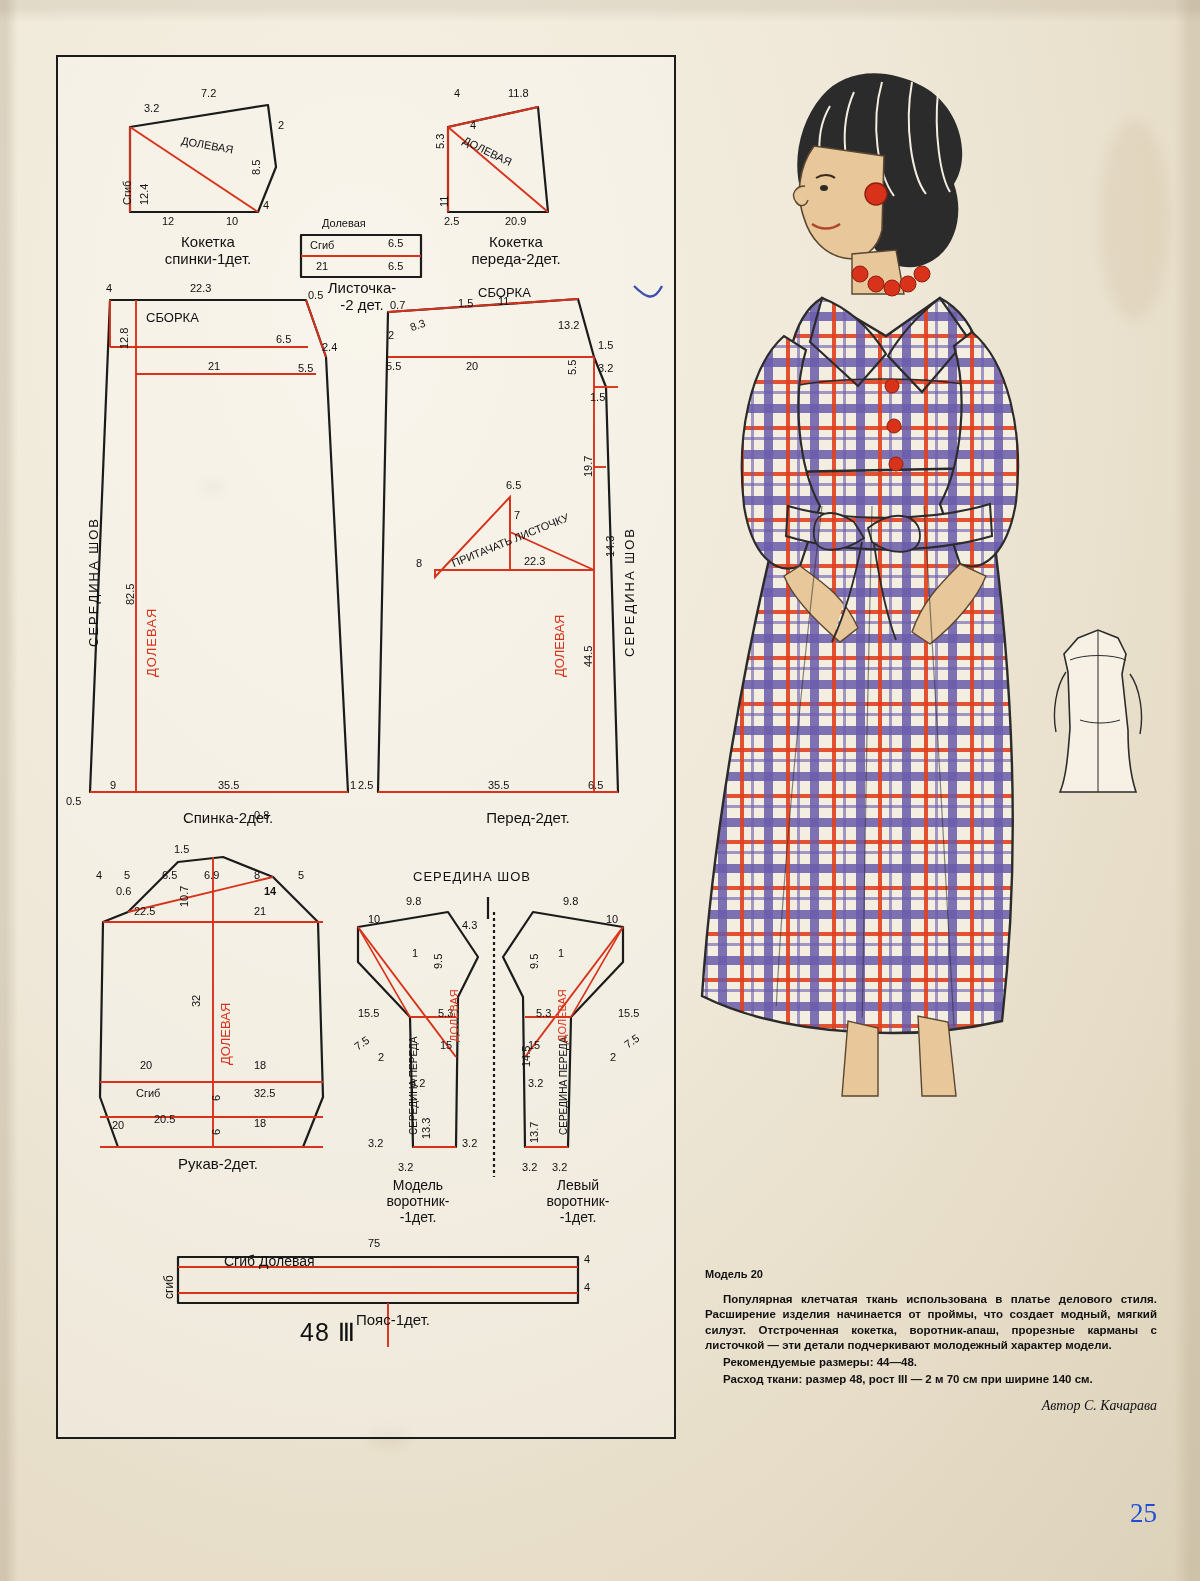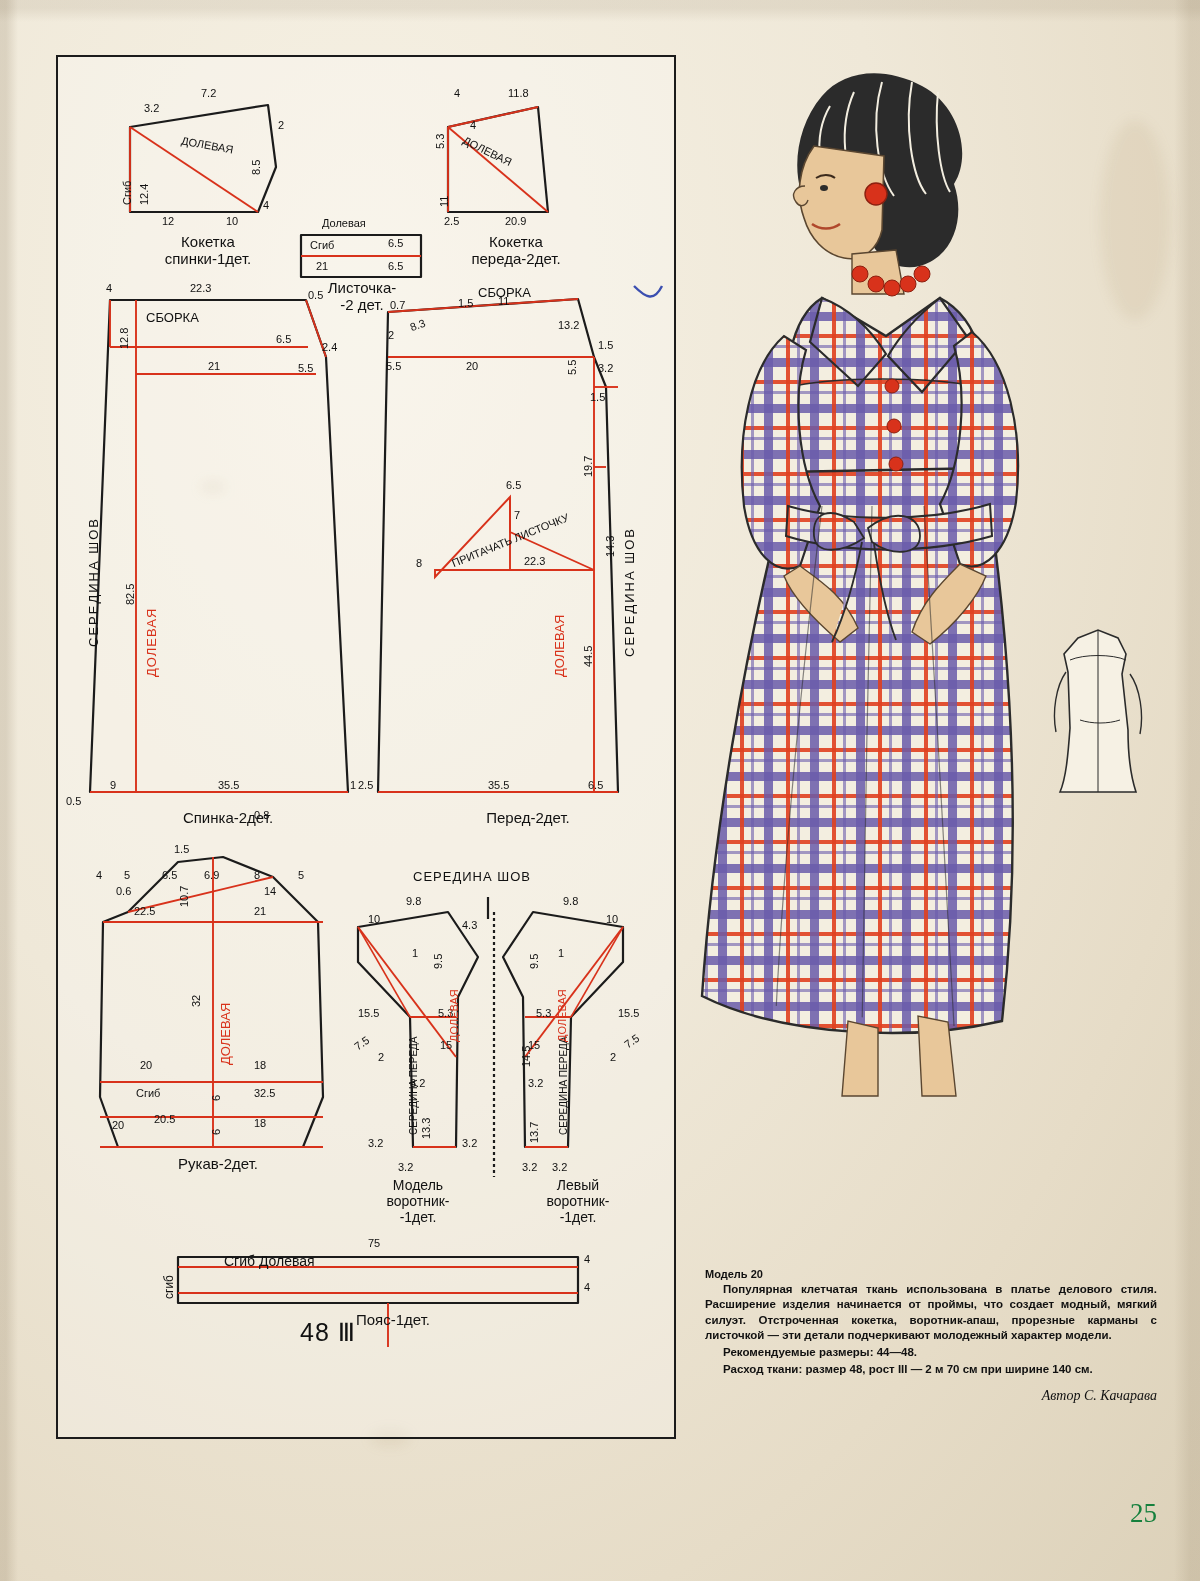--- a/index.html
+++ b/index.html
@@ -41,24 +41,24 @@
   .rlt{fill:none;stroke:#d8321b;stroke-width:1.5;}
 
   .size-label{position:absolute;left:300px;top:1318px;font-size:25px;color:#111;letter-spacing:1px;}
 
   
   .illu{position:absolute;left:672px;top:36px;width:510px;height:1060px;}
   .thumb{position:absolute;left:1040px;top:620px;width:120px;height:180px;}
 
   
   .textblock{position:absolute;left:705px;top:1268px;width:452px;color:#111;}
-  .tb-title{font-size:11px;font-weight:bold;margin-bottom:2px;}
+  .tb-title{font-size:11px;font-weight:bold;margin-bottom:12px;}
   .tb-p{font-size:11.5px;line-height:1.33;text-align:justify;font-weight:bold;}
   .tb-author{margin-top:10px;text-align:right;font-size:14px;font-style:italic;font-family:"Liberation Serif",serif;}
-  .pageno{position:absolute;left:1130px;top:1498px;font-size:27px;color:#15803d;font-family:"Liberation Serif",serif;}
+  .pageno{position:absolute;left:1130px;top:1498px;font-size:27px;color:#1d4ed8;font-family:"Liberation Serif",serif;}
 </style>
 </head>
 <body>
 
 <div class="paper"></div>
 <div class="stain" style="left:200px;top:480px;width:26px;height:14px;"></div>
 <div class="stain" style="left:370px;top:1430px;width:40px;height:16px;"></div>
 <div class="stain" style="left:1100px;top:120px;width:70px;height:200px;background:rgba(150,120,70,.09);"></div>
 
 <div class="frame">
@@ -207,21 +207,21 @@
   <div class="num" style="left:116px;top:786px;">1.5</div>
   <div class="num" style="left:196px;top:752px;">0.8</div>
   <div class="num" style="left:38px;top:812px;">4</div>
   <div class="num" style="left:66px;top:812px;">5</div>
   <div class="num" style="left:104px;top:812px;">6.5</div>
   <div class="num" style="left:146px;top:812px;">6.9</div>
   <div class="num" style="left:196px;top:812px;">8</div>
   <div class="num" style="left:240px;top:812px;">5</div>
   <div class="num" style="left:58px;top:828px;">0.6</div>
   <div class="num rot90" style="left:120px;top:850px;">10.7</div>
-  <div class="num" style="left:206px;top:828px;">14</div>
+  <div class="num" style="left:206px;top:828px;font-weight:bold;">14</div>
   <div class="num" style="left:76px;top:848px;">22.5</div>
   <div class="num" style="left:196px;top:848px;">21</div>
   <div class="num rot90" style="left:132px;top:950px;">32</div>
   <div class="lbl rot90 red" style="left:160px;top:1008px;font-size:13px;">ДОЛЕВАЯ</div>
   <div class="num" style="left:82px;top:1002px;">20</div>
   <div class="num" style="left:196px;top:1002px;">18</div>
   <div class="lbl" style="left:78px;top:1030px;">Сгиб</div>
   <div class="num rot90" style="left:152px;top:1044px;">6</div>
   <div class="num" style="left:196px;top:1030px;">32.5</div>
   <div class="num" style="left:54px;top:1062px;">20</div>

